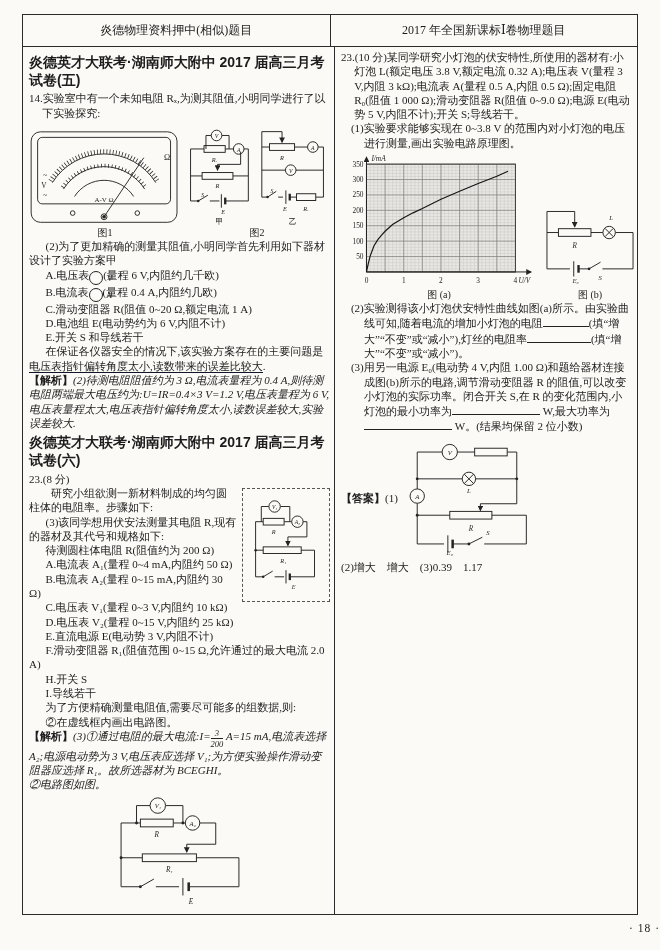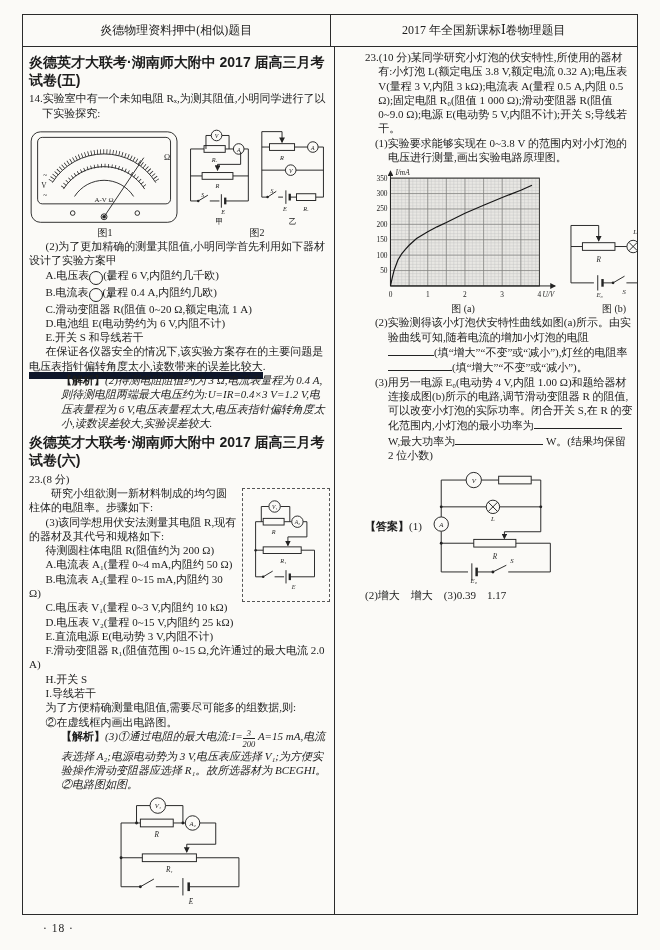--- a/index.html
+++ b/index.html
@@ -6,47 +6,47 @@
   .page{position:relative;width:660px;height:950px;background:#fbfaf7;color:#1c1c1c;
         font-family:"Liberation Serif","DejaVu Serif",serif;overflow:hidden;}
   .sheet{position:absolute;left:22px;top:14px;width:616px;height:901px;
          border:1.3px solid #2b2b2b;display:flex;flex-direction:column;box-sizing:border-box;}
   .hdr{display:flex;border-bottom:1.3px solid #2b2b2b;flex:0 0 auto;}
   .hdr-cell{flex:1;text-align:center;padding:7px 2px;font-size:12px;}
   .hdr-cell + .hdr-cell{border-left:1.3px solid #2b2b2b;}
   .cols{flex:1;display:flex;min-height:0;}
   .col{font-size:11px;line-height:1.3;padding:3px 4px 0 6px;box-sizing:border-box;overflow:hidden;}
   .col-left{width:312px;border-right:1.3px solid #2b2b2b;}
-  .col-right{flex:1;margin-left:24px;}
+  .col-right{flex:1;}
   p{margin:0;}
   .title{font-family:"Liberation Sans","DejaVu Sans",sans-serif;font-weight:bold;
          font-size:14px;margin:3px 0 2px;}
   .tag{font-family:"Liberation Sans","DejaVu Sans",sans-serif;font-weight:bold;font-style:normal;}
-  .jiexi{font-style:italic;margin-left:32px;}
+  .jiexi{font-style:italic;}
   .hang12{padding-left:1.2em;text-indent:-1.2em;}
   .sub12{margin-left:0.9em;padding-left:1.2em;text-indent:-1.2em;}
   .ti15{text-indent:1.5em;}
   .ti20{text-indent:2em;font-family:Liberation Serif, serif;}
-  .ansline{border-bottom:7px solid #0f172a;}
+  .ansline{border-bottom:1px solid #0f172a;}
   .blank{display:inline-block;border-bottom:1px solid #222;height:11px;vertical-align:baseline;}
   .w46{width:46px}.w64{width:64px}.w88{width:88px}
   .circ{display:inline-block;width:12px;height:12px;line-height:12px;border:1px solid #222;
         border-radius:50%;text-align:center;font-size:8.5px;vertical-align:-2px;font-style:normal;}
   .frac{display:inline-block;text-align:center;vertical-align:-7px;line-height:1.05;font-size:8.5px;}
   .frac .fn{display:block;border-bottom:1px solid #222;padding:0 2px;}
   .frac .fd{display:block;padding-top:1px;}
   .figrow{display:flex;align-items:flex-end;gap:2px;margin:2px 0 1px;}
   .figrow.spread{justify-content:space-between;padding-right:4px;}
   .figcol{display:flex;flex-direction:column;align-items:center;}
   .figcap{text-align:center;font-size:10px;line-height:1.1;margin-top:1px;}
   .dashedbox{float:right;width:88px;height:114px;border:1.1px dashed #555;margin:2px 0 2px 5px;
              display:flex;align-items:center;justify-content:center;box-sizing:border-box;}
   .ansrow{display:flex;align-items:center;gap:2px;margin:4px 0 2px;}
   .solcircuit{display:block;margin:2px auto 0;}
-  .pageno{position:absolute;left:0;right:0;top:922px;text-align:left;font-size:11.5px;letter-spacing:1px;padding-left:43px;}
+  .pageno{position:absolute;left:0;right:0;top:922px;text-align:right;font-size:11.5px;letter-spacing:1px;padding-left:43px;}
   svg text{font-family:"Liberation Serif","DejaVu Serif",serif;fill:#1c1c1c;}
   svg .cl{stroke:#232323;stroke-width:1;fill:none;}
   svg .meter{fill:#fbfaf7;stroke:#232323;stroke-width:1;}
   svg .box{fill:#fbfaf7;stroke:#232323;stroke-width:1;}
   svg .dot{fill:#232323;stroke:none;}
 </style>
 </head>
 <body>
 
 <svg width="0" height="0" style="position:absolute">

